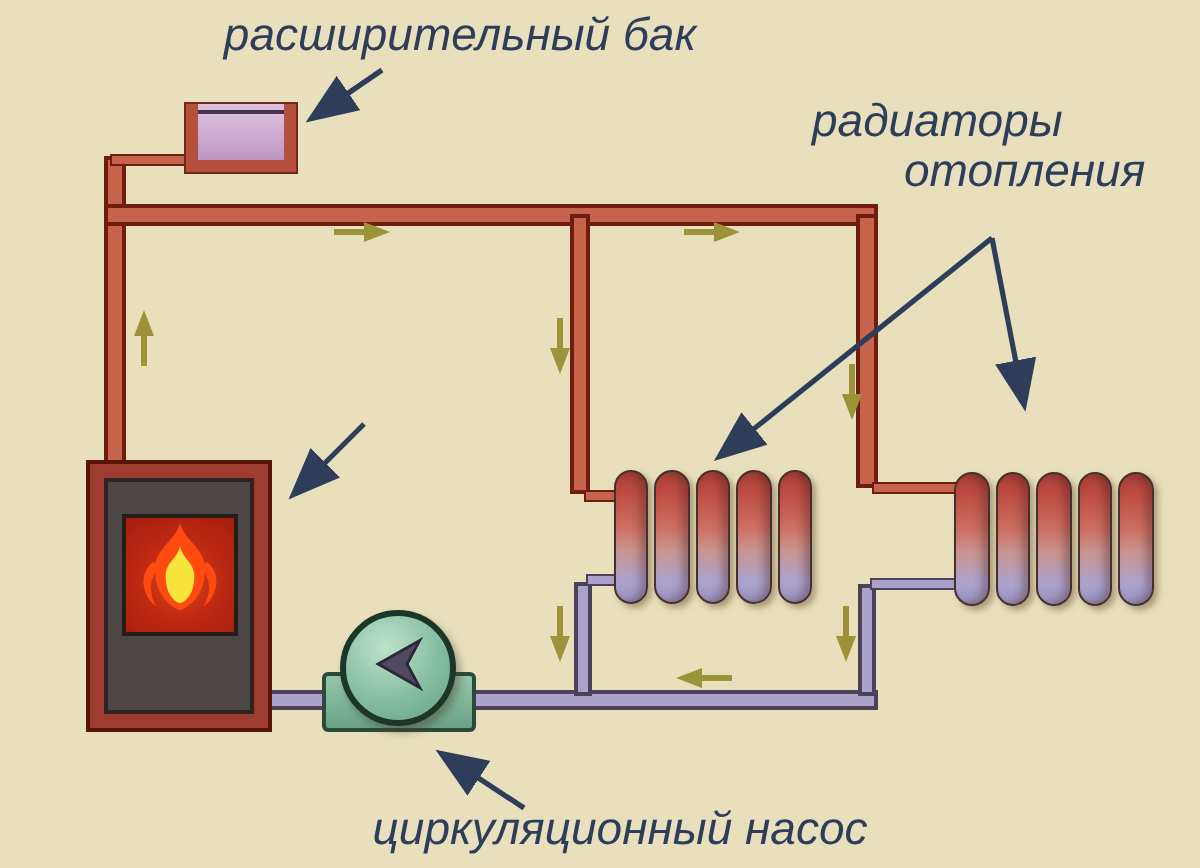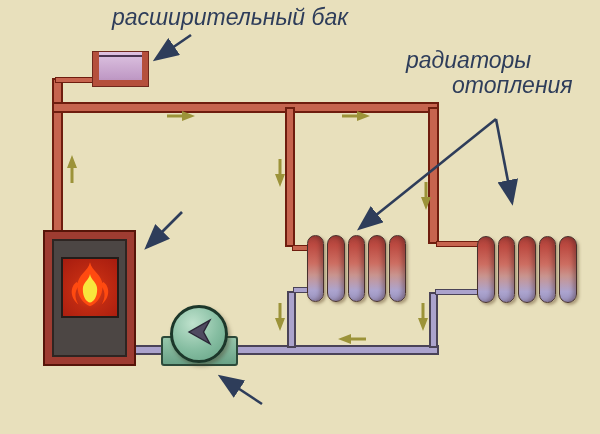--- a/index.html
+++ b/index.html
@@ -171,14 +171,15 @@
     <line x1="191" y1="35" x2="156" y2="59" stroke="#2e3d5a" stroke-width="2.6" marker-end="url(#ah)"></line>
     <line x1="182" y1="212" x2="147" y2="247" stroke="#2e3d5a" stroke-width="2.6" marker-end="url(#ah)"></line>
     <line x1="496" y1="119" x2="360" y2="228" stroke="#2e3d5a" stroke-width="2.6" marker-end="url(#ah)"></line>
     <line x1="496" y1="119" x2="512" y2="202" stroke="#2e3d5a" stroke-width="2.6" marker-end="url(#ah)"></line>
     <line x1="262" y1="404" x2="221" y2="377" stroke="#2e3d5a" stroke-width="2.6" marker-end="url(#ah)"></line>
   </svg>
 
   <div class="lbl" style="left:90px;top:4px;width:280px;text-align:center;">расширительный бак</div>
   <div class="lbl" style="left:452px;top:72px;">отопления</div>
   <div class="lbl" style="left:406px;top:47px;">радиаторы</div>
+  <div class="lbl" style="left:160px;top:401px;width:300px;text-align:center;">циркуляционный насос</div>
 
 </div>
 
 </body></html>

